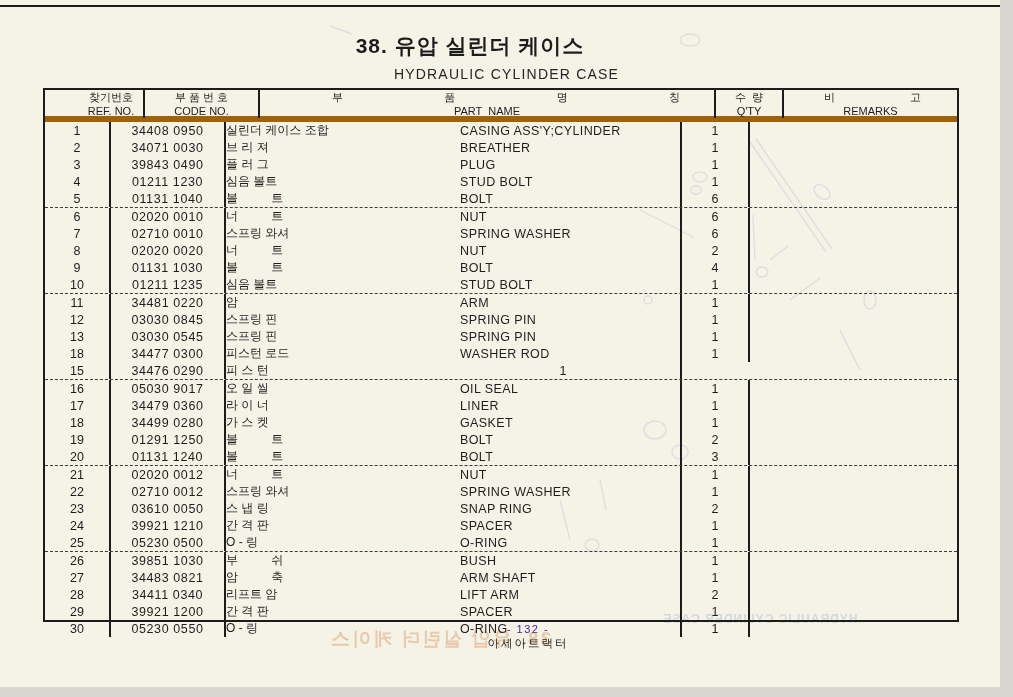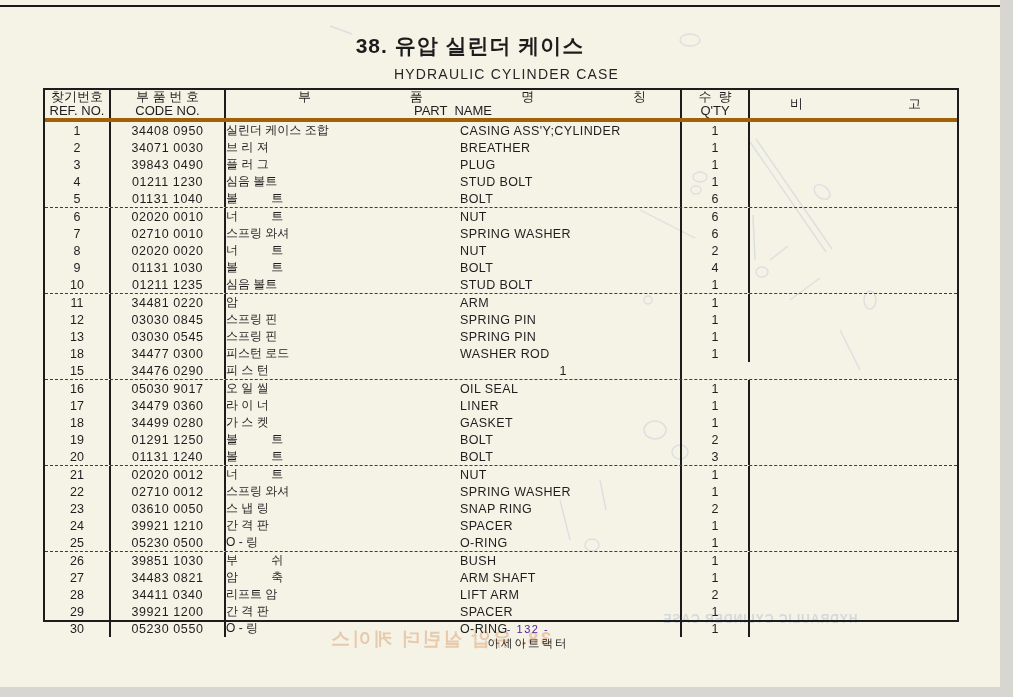--- a/index.html
+++ b/index.html
@@ -37,22 +37,22 @@
   }
   
   .parts-table {
     position:absolute; left:43px; top:88px; width:916px; height:534px;
     border:2px solid #1c1c1c; z-index:2;
     display:flex; flex-direction:column;
     background:transparent;
   }
   .thead {
     display:grid; grid-template-columns:66px 115px 456px 68px 1fr;
-    height:32px; border-bottom:4px solid #a16207;
-    font-size:13px; line-height:14px; color:#1e1e1e;
+    height:32px; border-bottom:6px solid #a16207;
+    font-size:11px; line-height:14px; color:#1e1e1e;padding-left:34px;
   }
   .th { display:flex; flex-direction:column; justify-content:center; text-align:center; }
   .th .ln { white-space:pre; }
   .b-r { border-right:2px solid #1c1c1c; }
   .spread { display:flex; justify-content:space-between; }
   .spread-name { padding:0 34px 0 72px; }
   .spread-rem  { padding:0 36px 0 40px; }
   .tbody { flex:1; display:flex; flex-direction:column; }
   .group { flex:1; display:flex; flex-direction:column; }
   .group + .group { border-top:1px dashed #3c3c3c; }
@@ -127,20 +127,21 @@
     </div>
     <div class="th b-r">
       <span class="ln">수  량</span>
       <span class="ln">Q'TY</span>
     </div>
     <div class="th">
       <span class="ln spread spread-rem">
         <span>비</span>
         <span>고</span>
       </span>
+      <span class="ln">REMARKS</span>
     </div>
   </div>
   <div class="tbody">
       <div class="group">
         <div class="row">
     <div class="cell c-ref  b-r">1</div>
     <div class="cell c-code b-r">34408 0950</div>
     <div class="cell c-ko">실린더 케이스 조합</div>
     <div class="cell c-en   b-r">CASING ASS'Y;CYLINDER</div>
     <div class="cell c-qty  b-r">1</div>

